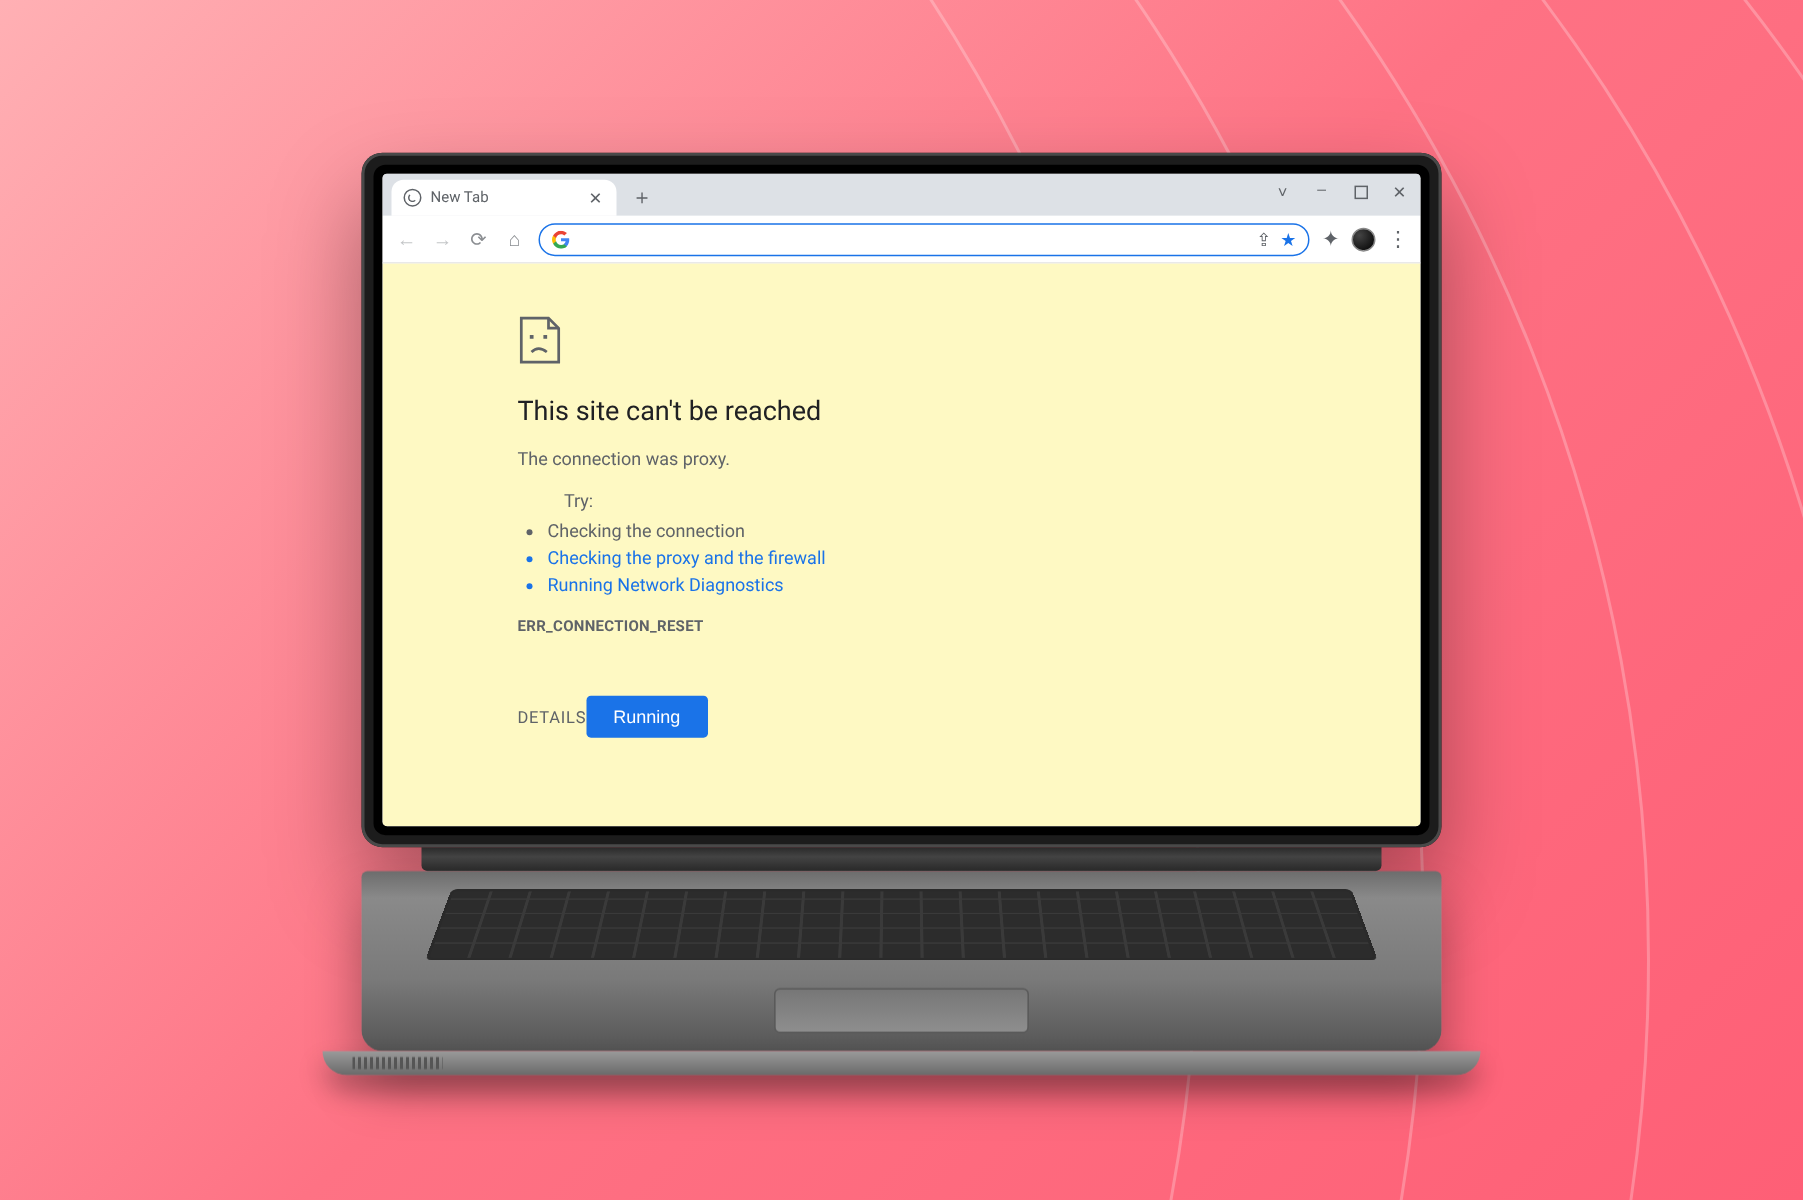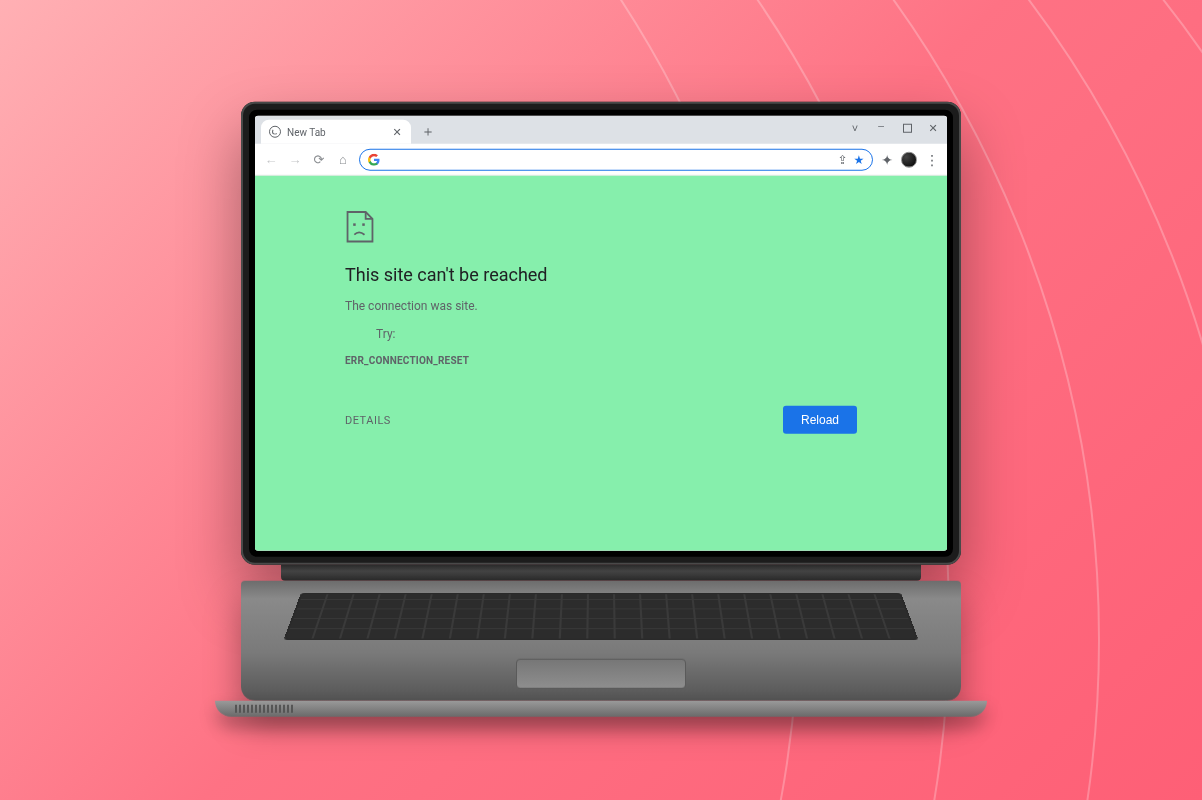--- a/index.html
+++ b/index.html
@@ -139,21 +139,21 @@
   .profile-ic {
     width:16px;height:16px;border-radius:50%;
     background: radial-gradient(circle at 30% 30%, #444, #000);
     border:1px solid #888;
     cursor:pointer;
   }
 
   
   .page {
     flex:1;
-    background:#86efac;
+    background:#fef9c3;
     padding:34px 90px 20px 90px;
     color:#202124;
     position:relative;
     font-size:12px;
   }
   .sad-page {
     width:30px;height:34px;
     position:relative;
     margin-bottom:20px;
   }
@@ -184,21 +184,21 @@
   .try-list .link { color:#1a73e8; cursor:pointer; }
   .err-code {
     margin-top:14px;
     font-size:10px;
     color:#5f6368;
     letter-spacing:.2px;
     font-weight:bold;
   }
   .footer-row {
     display:flex;
-    justify-content:space-between;
+    justify-content:flex-start;
     align-items:center;
     margin-top:40px;
   }
   .details-btn {
     font-size:11px;
     letter-spacing:.5px;
     color:#5f6368;
     cursor:pointer;
   }
   .reload-btn {
@@ -320,26 +320,31 @@
           <div class="sad-page">
             <svg viewBox="0 0 26 30">
               <path fill="none" stroke="#5f6368" stroke-width="1.6" d="M2 2 H18 L24 8 V28 H2 Z"></path>
               <path fill="none" stroke="#5f6368" stroke-width="1.6" d="M18 2 V8 H24"></path>
               <rect x="7" y="12" width="2.2" height="2.2" fill="#5f6368"></rect>
               <rect x="15" y="12" width="2.2" height="2.2" fill="#5f6368"></rect>
               <path fill="none" stroke="#5f6368" stroke-width="1.6" d="M8 22 Q12 18 17 22"></path>
             </svg>
           </div>
           <h1 class="err-title">This site can't be reached</h1>
-          <p class="err-sub">The connection was site.</p>
+          <p class="err-sub">The connection was proxy.</p>
           <p class="try-label">Try:</p>
+          <ul class="try-list">
+            <li>Checking the connection</li>
+            <li class="link">Checking the proxy and the firewall</li>
+            <li class="link">Running Network Diagnostics</li>
+          </ul>
           <p class="err-code">ERR_CONNECTION_RESET</p>
           <div class="footer-row">
             <span class="details-btn">DETAILS</span>
-            <button class="reload-btn">Reload</button>
+            <button class="reload-btn">Running</button>
           </div>
         </div>
 
       </div>
     </div>
   </div>
 
   <div class="hinge"></div>
   <div class="deck">
     <div class="keyboard"></div>

